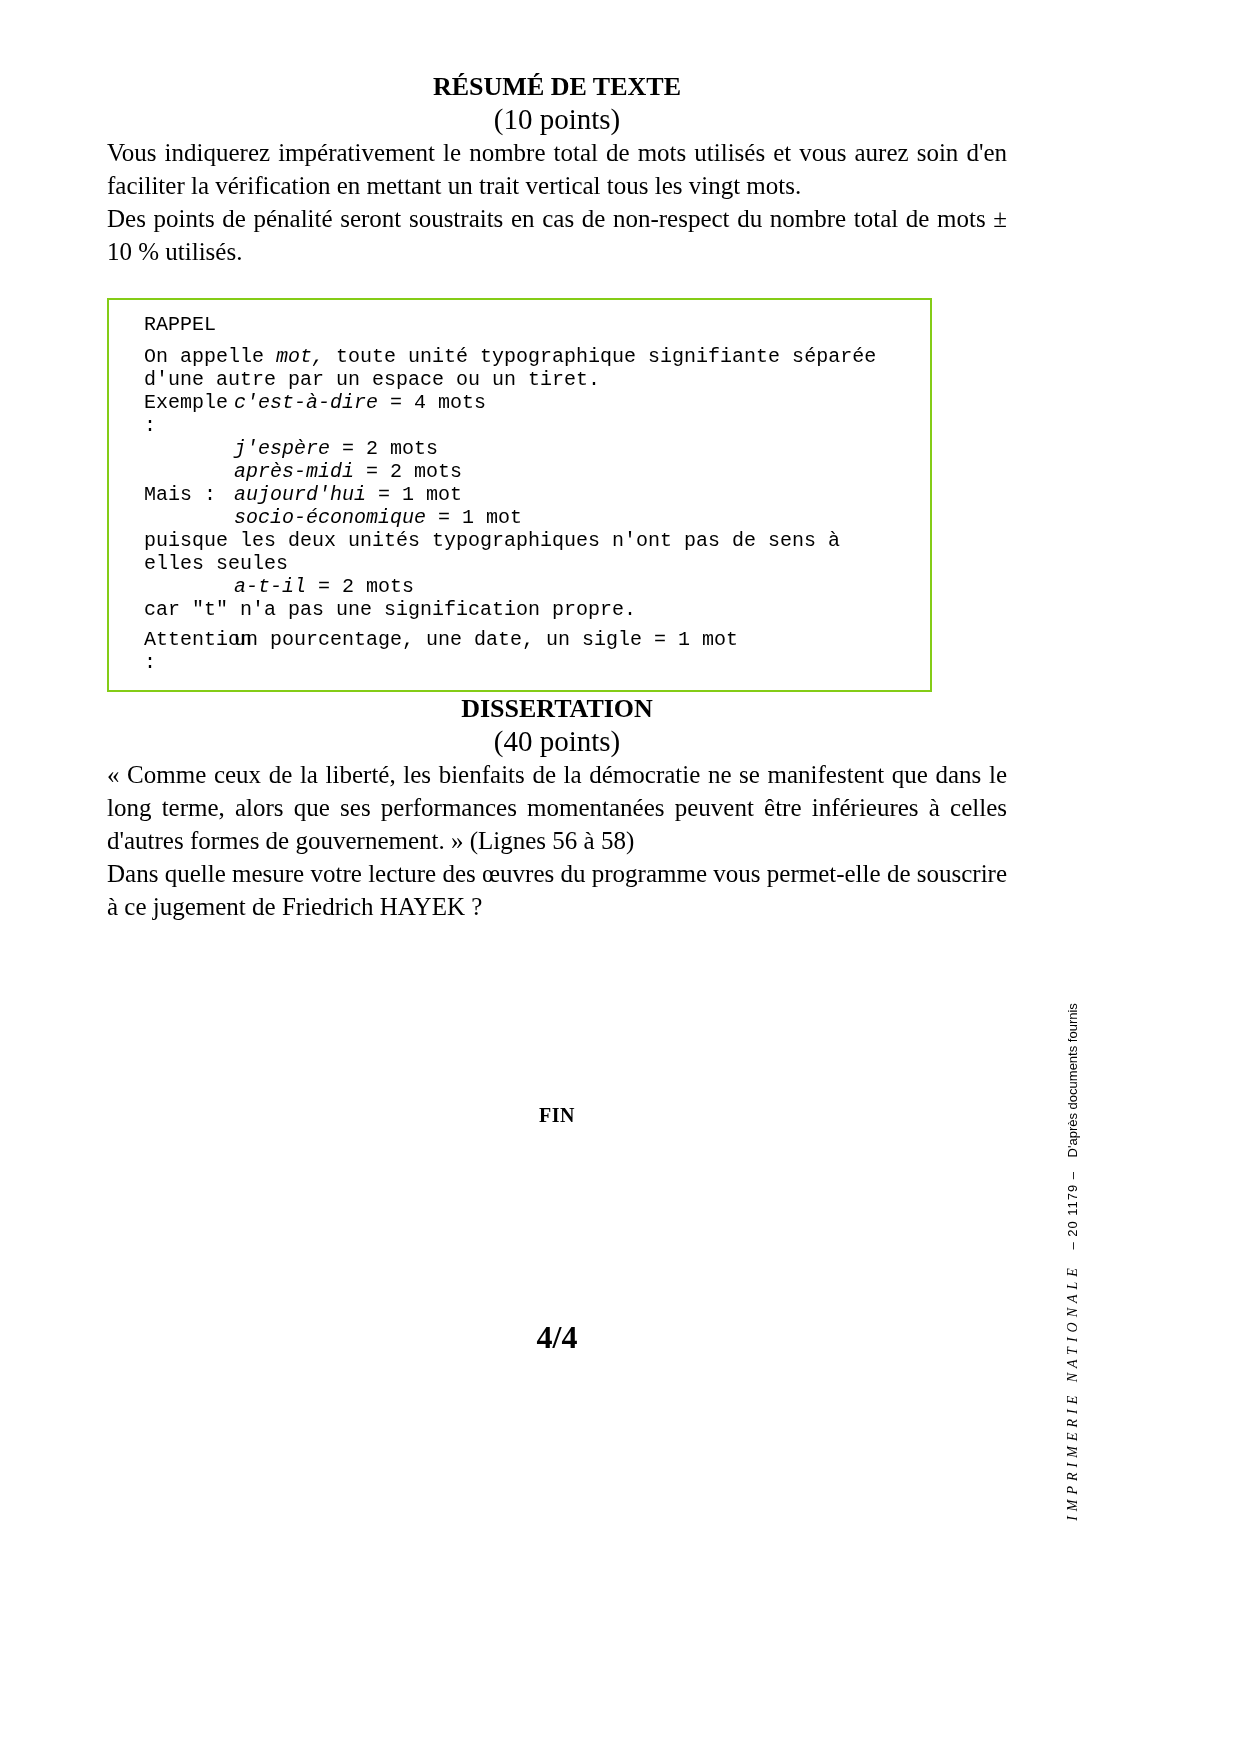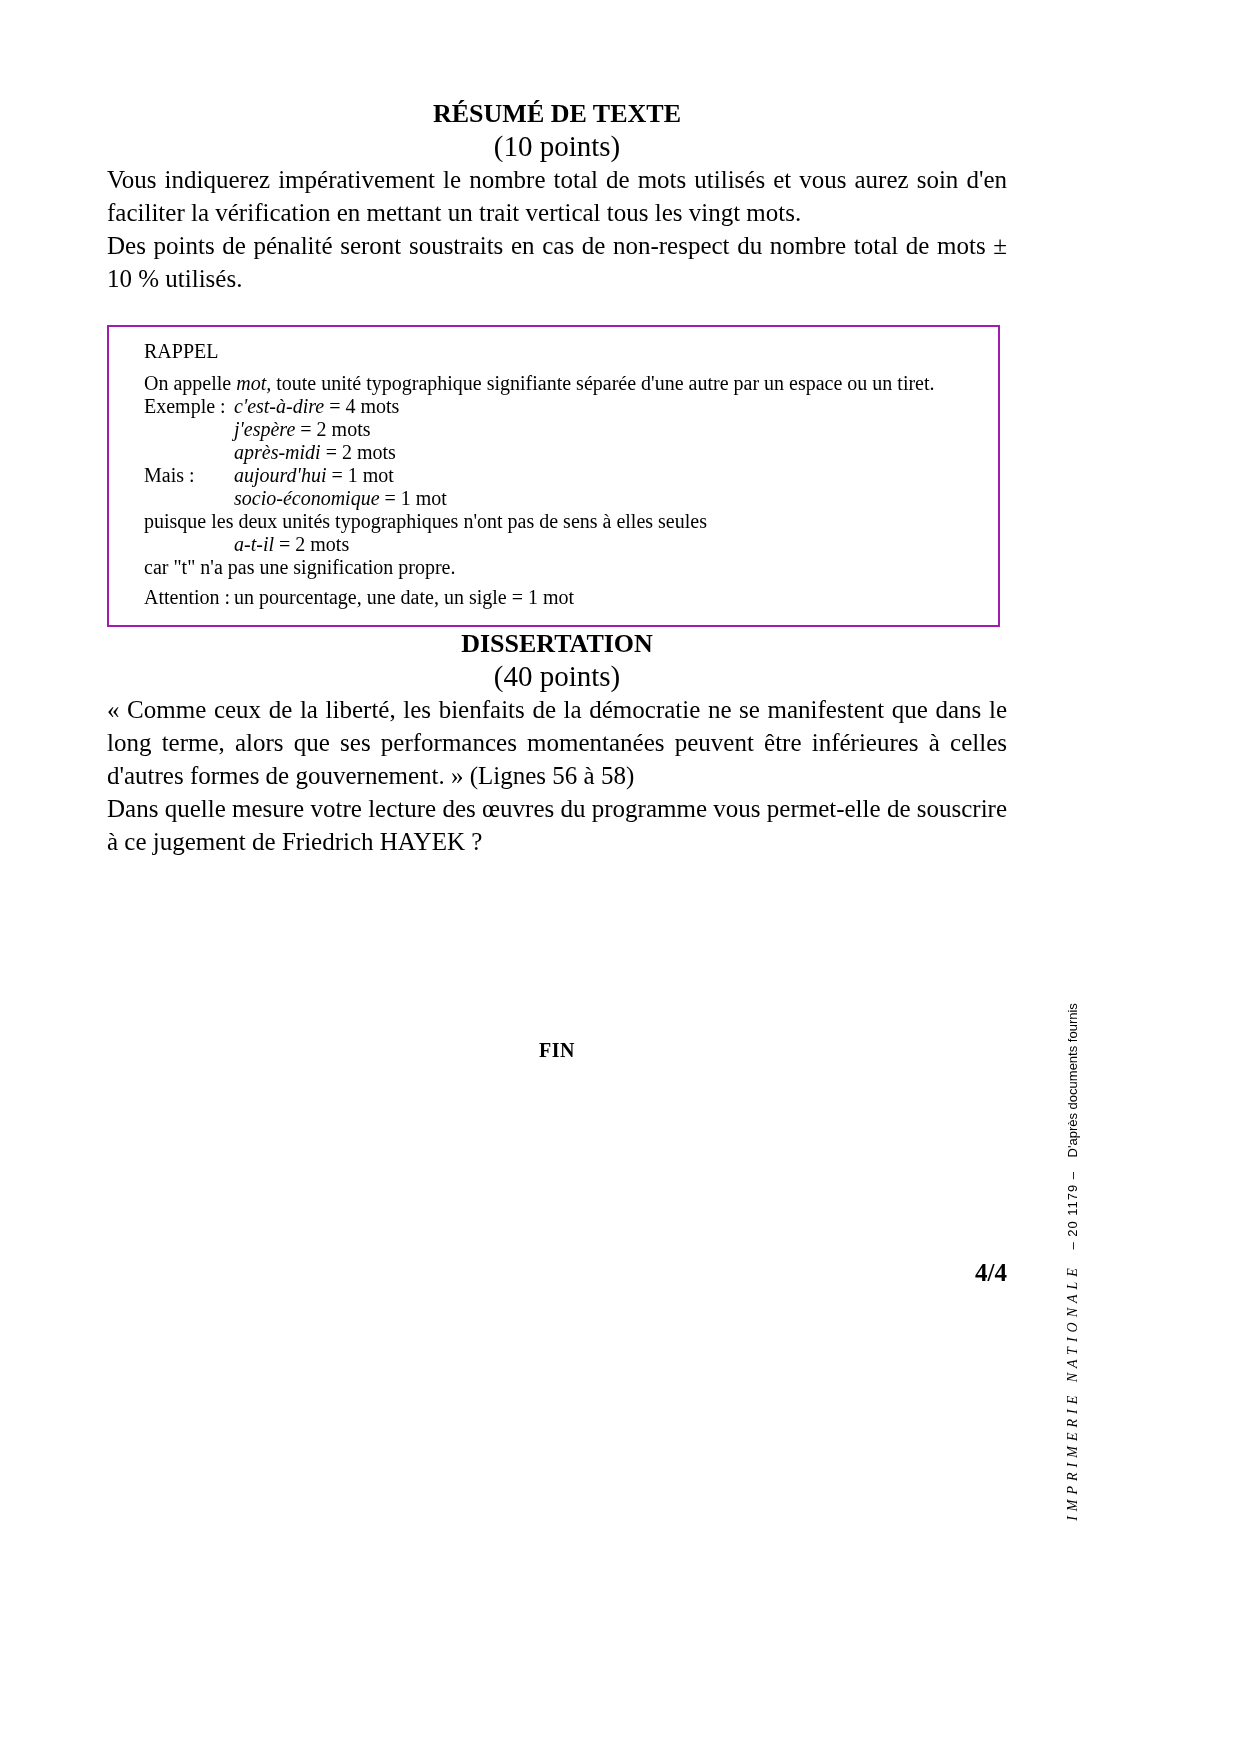--- a/index.html
+++ b/index.html
@@ -21,21 +21,21 @@
     top: 0;
     width: 900px;
   }
 
   .section-title {
     text-align: center;
     font-weight: bold;
     font-size: 26px;
     line-height: 33px;
   }
-  .resume-title { padding-top: 97px; }
+  .resume-title { padding-top: 70px; }
   .dissertation-title { }
 
   .section-sub {
     text-align: center;
     font-size: 29px;
     line-height: 33px;
   }
 
   p.body {
     margin: 0;
@@ -44,25 +44,26 @@
     text-align: justify;
   }
   .p1 { margin-top: 26px; }
   .p2 { margin-top: 10px; }
   .p3 { margin-top: 11px; }
   .quote { margin-top: 22px; }
   .question { margin-top: 11px; }
 
   .rappel-box {
     margin-top: 30px;
-    width: 893px;
-    border: 2px solid #a21caf;
+    width: 825px;
+    border: 2px solid #84cc16;
     padding: 13px 20px 16px 35px;
     font-size: 20px;
     line-height: 23px;
+    font-family: Liberation Mono, monospace;
   }
   .rappel-title { margin-bottom: 9px; }
   .rappel-intro { }
   .rap-row { display: flex; }
   .rap-label {
     flex: 0 0 90px;
     width: 90px;
   }
   .rap-note { }
   .rap-attention { margin-top: 7px; }
@@ -71,23 +72,23 @@
     margin-top: 172px;
     text-align: center;
     font-weight: bold;
     font-size: 20px;
     line-height: 40px;
     letter-spacing: 0.5px;
   }
 
   .page-number {
     margin-top: 186px;
-    text-align: right;
+    text-align: center;
     font-weight: bold;
-    font-size: 25px;
+    font-size: 32px;
     line-height: 33px;
   }
 
   .vertical-text {
     position: absolute;
     left: 1073px;
     top: 1262px;
     transform: translate(-50%, -50%) rotate(-90deg);
     white-space: nowrap;
     font-size: 14px;

